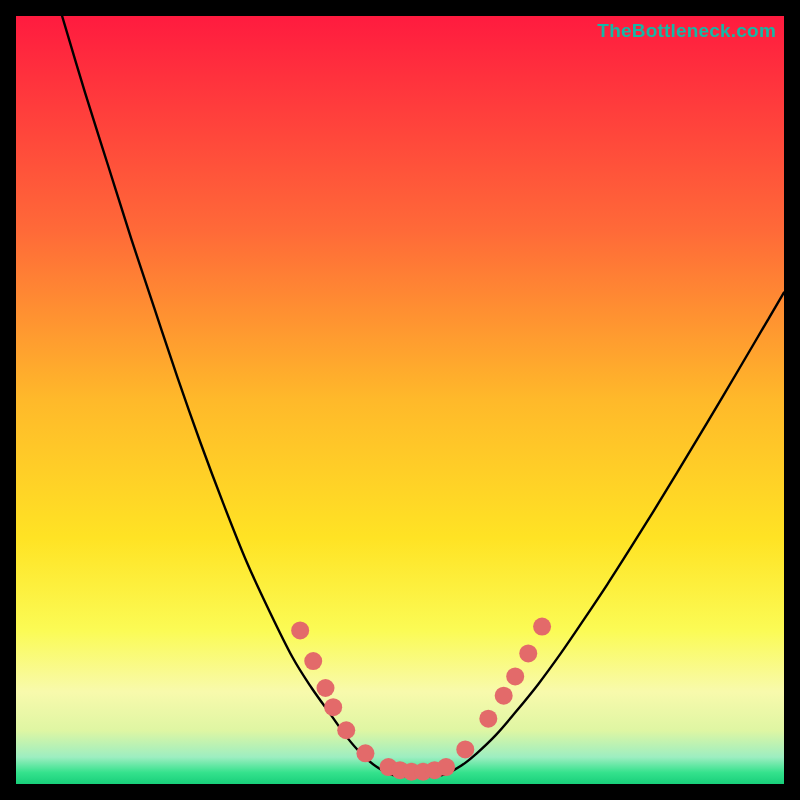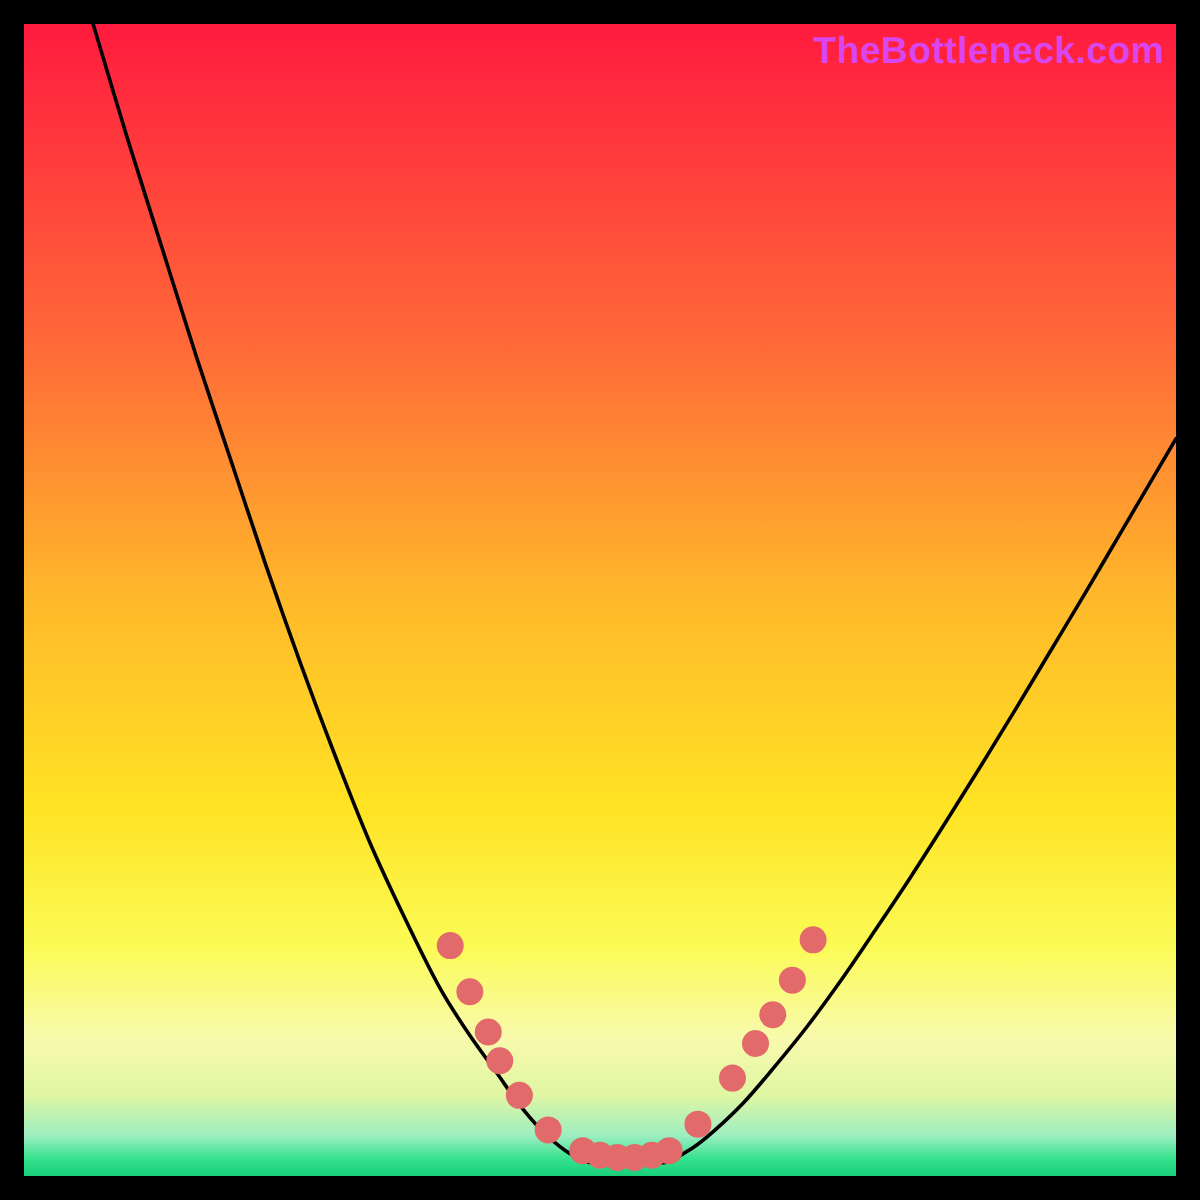--- a/index.html
+++ b/index.html
@@ -23,23 +23,23 @@
     left: 0;
     top: 0;
     width: 768px;
     height: 768px;
   }
   .watermark {
     position: absolute;
     top: 4px;
     right: 8px;
     font-family: Arial, Helvetica, sans-serif;
-    font-size: 25px;
+    font-size: 19px;
     font-weight: 600;
-    color: #d946ef;
+    color: #14b8a6;
     letter-spacing: 0.2px;
     user-select: none;
   }
   svg {
     display: block;
   }
 </style>
 </head>
 <body>
 

